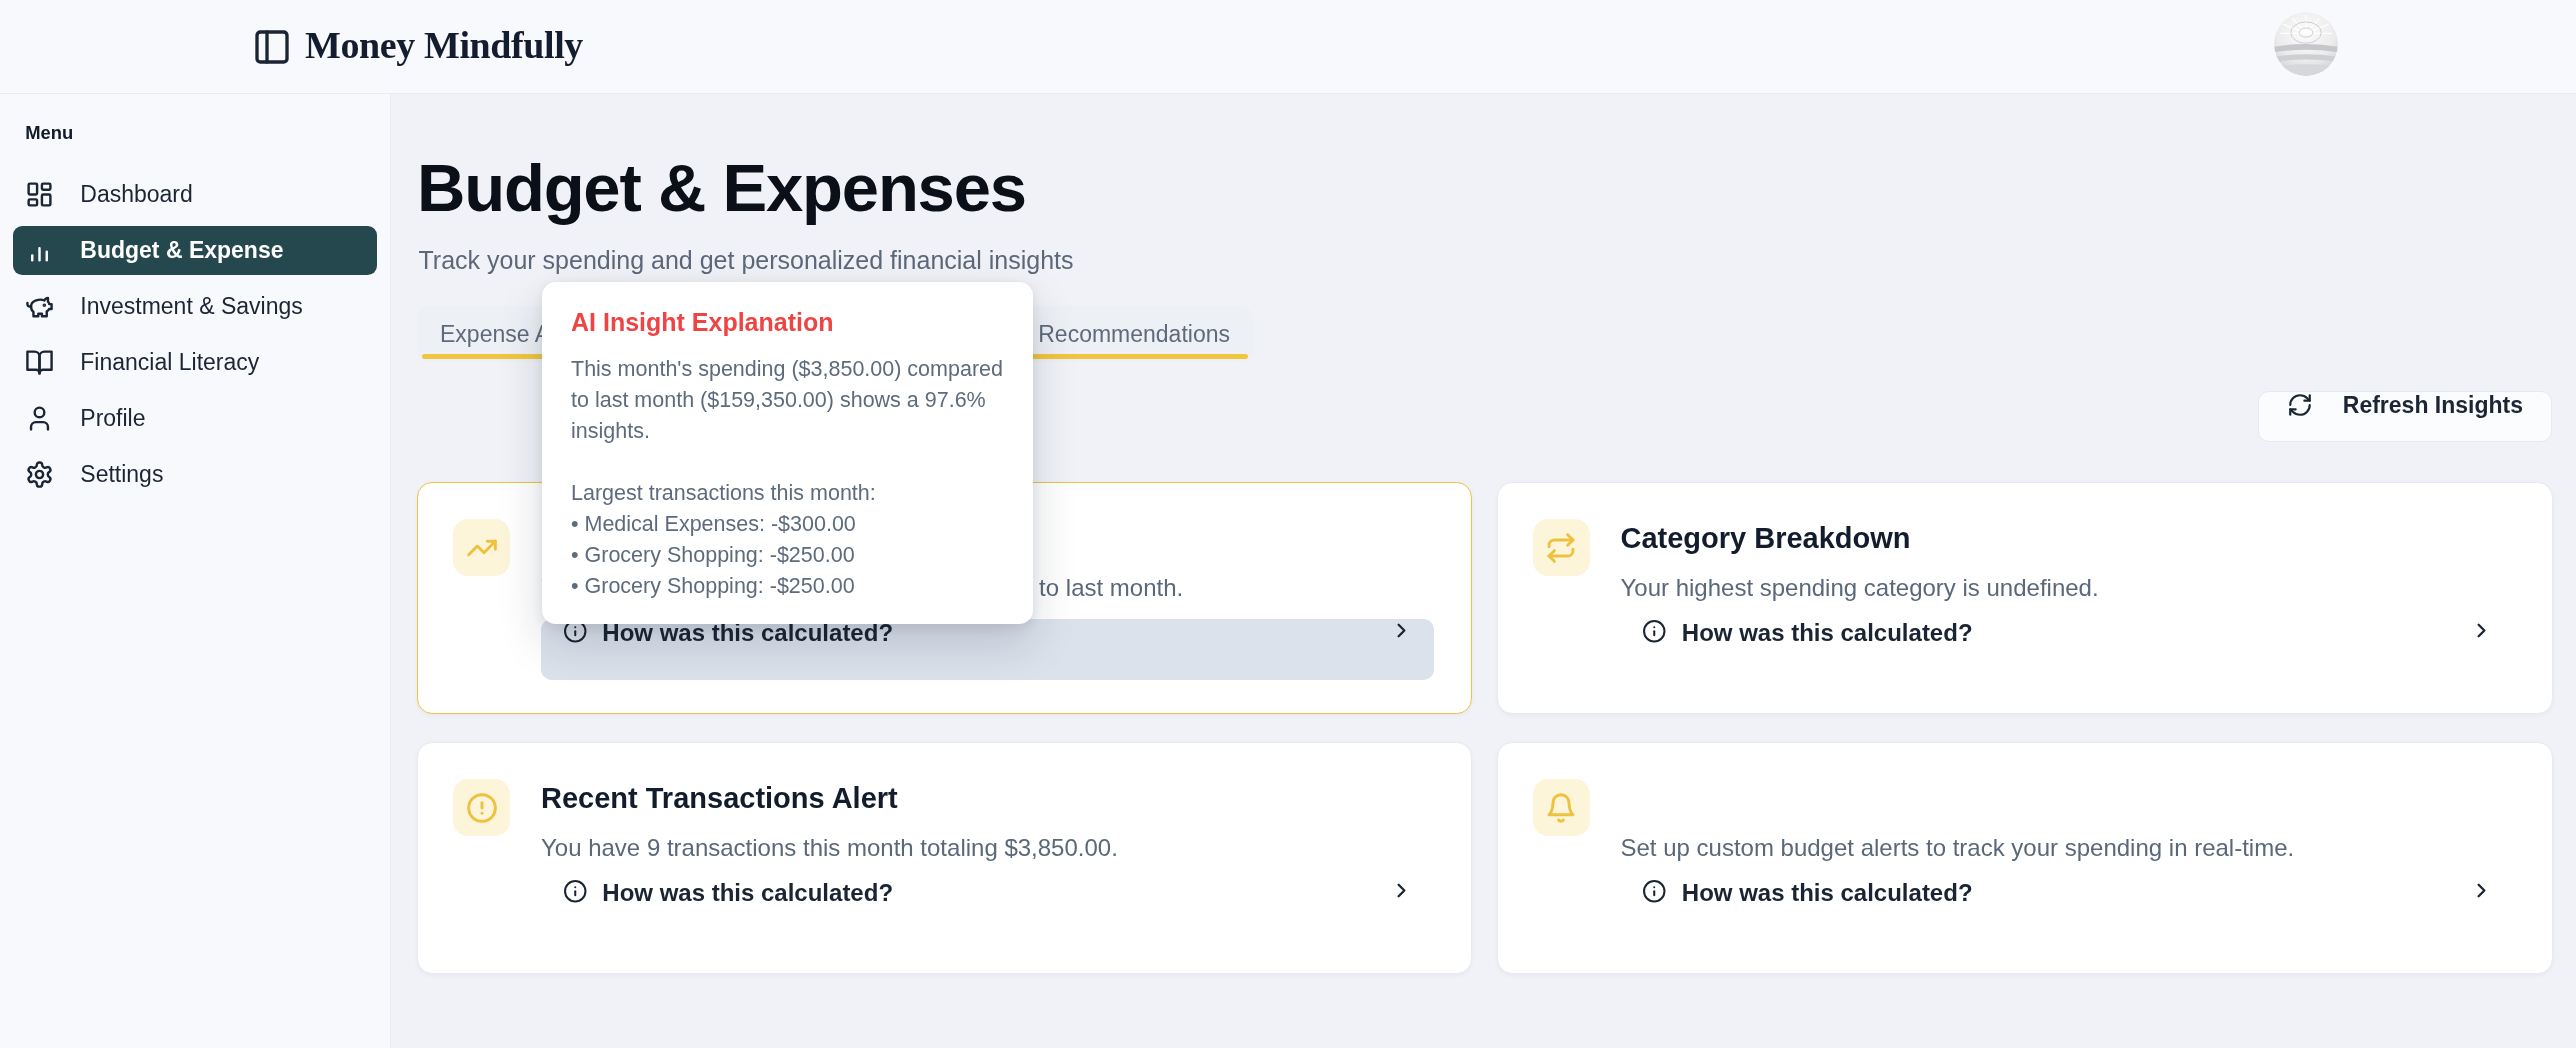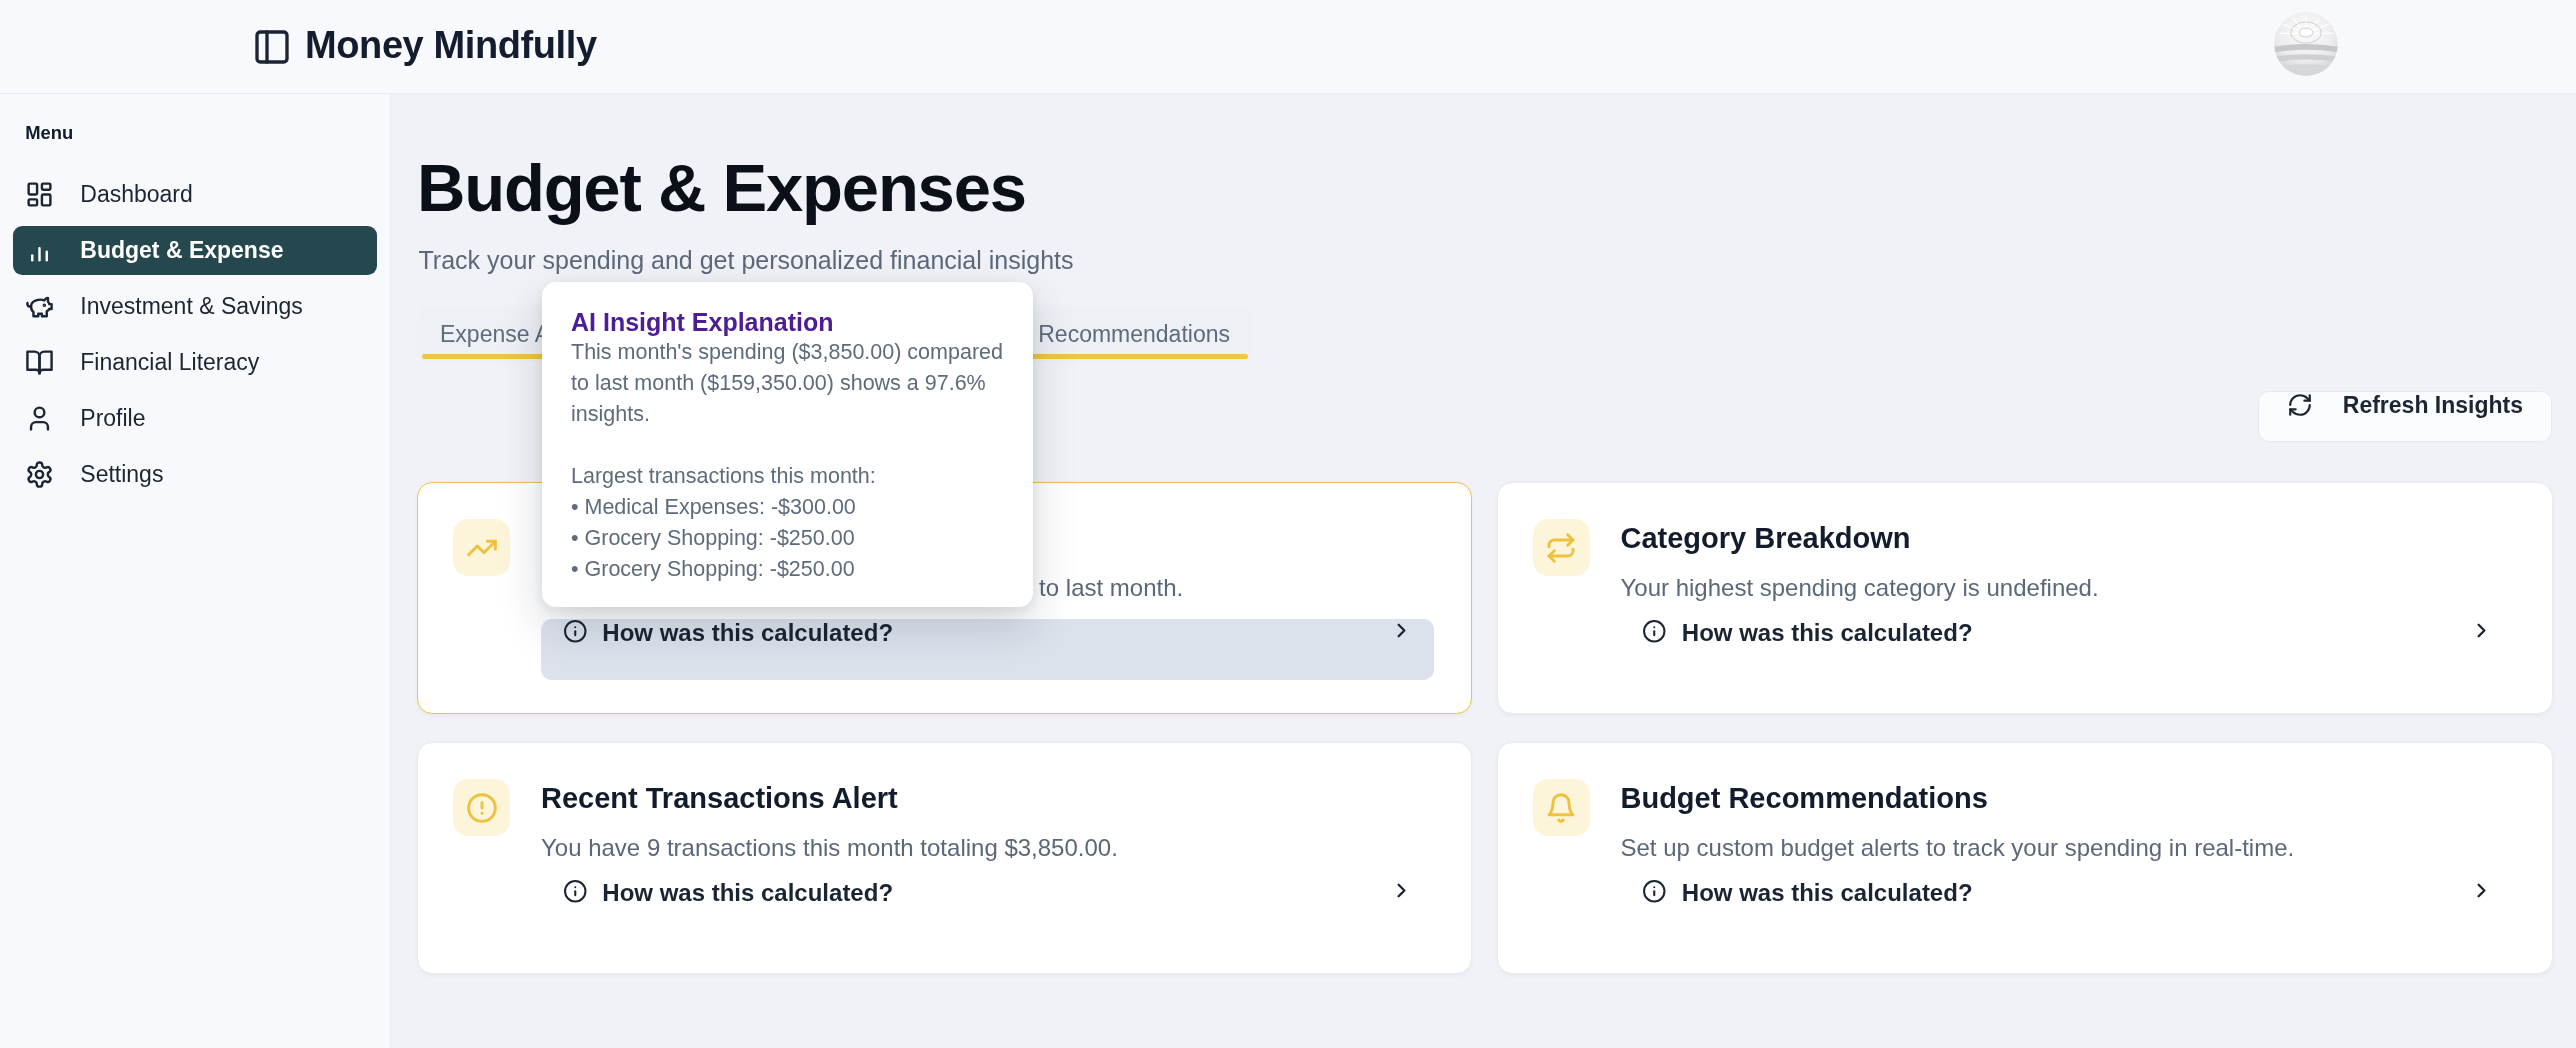--- a/index.html
+++ b/index.html
@@ -18,21 +18,21 @@
     background:#f8f9fc; border-bottom:1.5px solid #e9ecf2;
     display:flex; align-items:center;
   }
   .panel-toggle {
     position:absolute; left:250px; top:25px; width:43px; height:43px;
     display:flex; align-items:center; justify-content:center;
     background:transparent; border:none; cursor:pointer;
   }
   .app-title {
     position:absolute; left:305px; top:50%; transform:translateY(-54%);
-    font-size:38px; font-weight:800; color:#141d2f; letter-spacing:-0.4px;
+    font-size:38px; font-weight:800; color:#141d2f; letter-spacing:-0.4px;font-family:Liberation Serif, serif;
   }
   .avatar {
     position:absolute; left:2274px; top:11.5px; width:64px; height:64px;
     border-radius:50%; overflow:hidden; cursor:pointer;
   }
 
   
   .sidebar {
     position:absolute; left:0; top:94px; width:391px; height:955px;
     background:#f8f9fc; border-right:1.5px solid #e9ecf2;
@@ -122,21 +122,21 @@
   .calc-label { font-size:24px; font-weight:600; color:#1a2433; flex:1; }
 
   
   .popover {
     position:absolute; left:542px; top:282px; width:491px;
     background:#ffffff; border-radius:14px; z-index:40;
     box-shadow:0 18.4px 46px rgba(15,23,42,0.16), 0 3.1px 10.7px rgba(15,23,42,0.08);
     padding:26px 29px 21.5px 29px;
   }
   .popover-title {
-    font-size:25px; font-weight:700; color:#4c1d95; 
+    font-size:25px; font-weight:700; color:#ef4444; margin-bottom:17px;
   }
   .pop-line { font-size:21.5px; color:#5d6b7c; line-height:31px; white-space:nowrap; }
   .pop-spacer { height:31px; }
 </style>
 </head>
 <body>
 
 <div class="header">
   <button class="panel-toggle">
     <span>
@@ -358,21 +358,20 @@
         </div>
       </div>
 
       <div class="card">
         <div class="badge">
           <svg width="32" height="32" viewBox="0 0 24 24" fill="none" stroke="#eec13e" stroke-width="2.2" stroke-linecap="round" stroke-linejoin="round">
             <path d="M6 8a6 6 0 0 1 12 0c0 7 3 9 3 9H3s3-2 3-9"></path>
               <path d="M10.3 21a1.94 1.94 0 0 0 3.4 0"></path>
           </svg>
         </div>
-        <div class="card-title">Budget Recommendations</div>
         <div class="card-desc">Set up custom budget alerts to track your spending in real-time.</div>
         <div class="calc-row">
           <span>
             <svg width="24.5" height="24.5" viewBox="0 0 24 24" fill="none" stroke="#1a2433" stroke-width="2" stroke-linecap="round" stroke-linejoin="round">
               <circle cx="12" cy="12" r="10"></circle>
                 <path d="M12 16v-4"></path>
                 <path d="M12 8h.01"></path>
             </svg>
           </span>
           <span class="calc-label">How was this calculated?</span>

